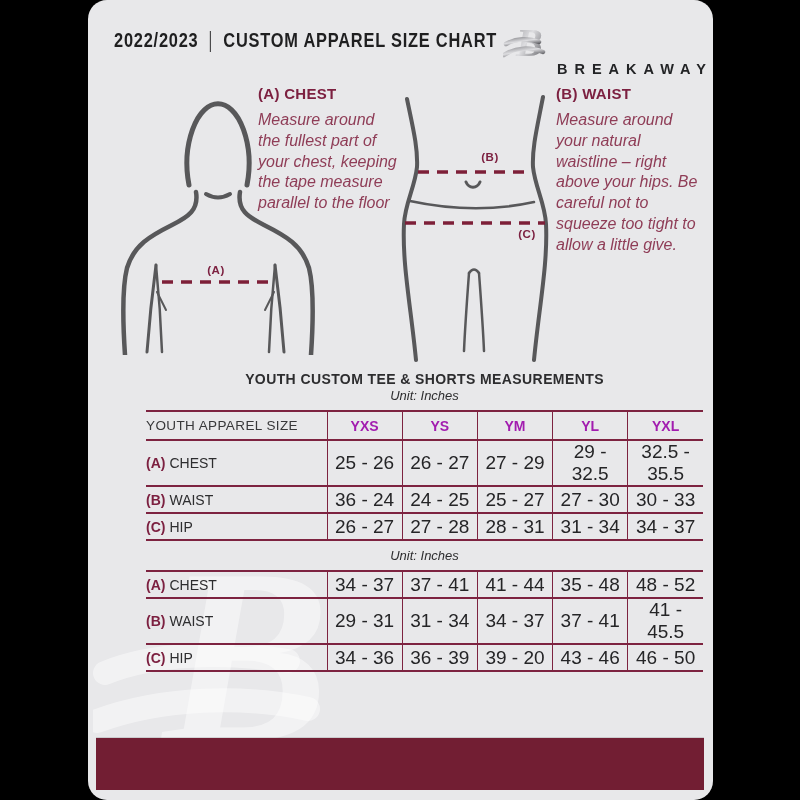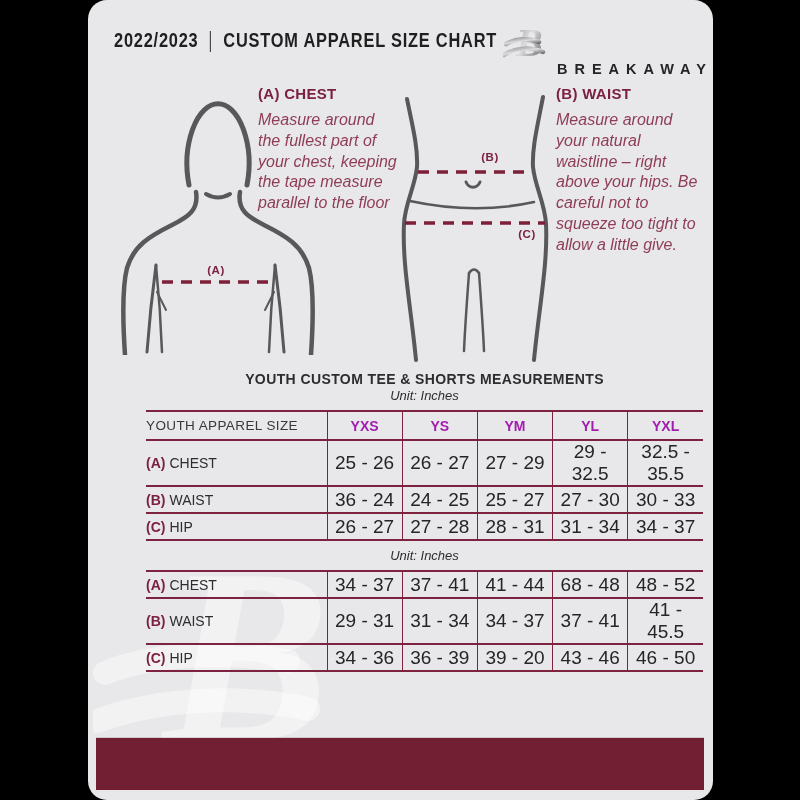--- a/index.html
+++ b/index.html
@@ -219,21 +219,21 @@
           <col>
           <col>
           <col>
         </colgroup>
       <tbody>
       <tr>
         <td class="row-label"><span class="key">(A)</span><span>CHEST</span></td>
         <td class="val">34 - 37</td>
         <td class="val">37 - 41</td>
         <td class="val">41 - 44</td>
-        <td class="val">68 - 48</td>
+        <td class="val">35 - 48</td>
         <td class="val">48 - 52</td>
       </tr>
       <tr>
         <td class="row-label"><span class="key">(B)</span><span>WAIST</span></td>
         <td class="val">29 - 31</td>
         <td class="val">31 - 34</td>
         <td class="val">34 - 37</td>
         <td class="val">37 - 41</td>
         <td class="val">41 - 45.5</td>
       </tr>

